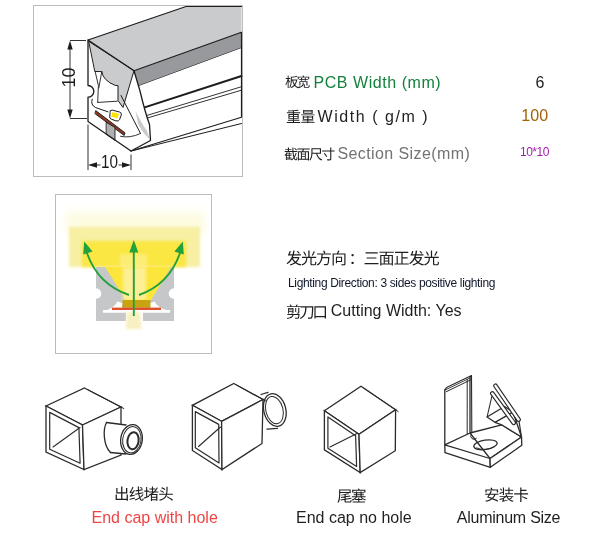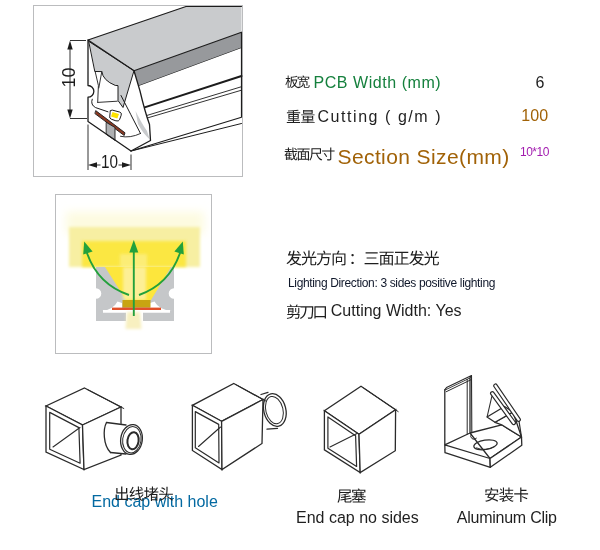--- a/index.html
+++ b/index.html
@@ -175,30 +175,30 @@
  <path d="M444.8,389.8 L470,377.6 L470,433 L444.8,444.8 Z"></path>
  <path d="M446.3,391.7 L470.8,379.8" fill="none" stroke-width="1"></path>
  <path d="M444.8,389.8 L446.5,387.6 L471.5,375.6 L470,377.6" fill="#fff" stroke-width="1.1"></path>
  <path d="M471.5,375.6 L471.8,431.5" fill="none" stroke-width="1.1"></path>
  <path d="M467.2,379.2 L467.2,434.2" fill="none" stroke-width="1"></path>
 
  <path d="M471.2,434.3 A3.3,3.3 0 0 0 476.4,438.3" fill="none" stroke-width="1"></path>
 </g>
 </svg>
 <div style="position:absolute;left:313.5px;top:75.0px;font-size:16px;letter-spacing:0.55px;color:#15803d;white-space:pre;line-height:1">PCB Width (mm)</div>
-<div style="position:absolute;left:317.5px;top:108.5px;font-size:16px;letter-spacing:1.55px;color:#1f1f1f;white-space:pre;line-height:1">Cutting ( g/m )</div>
-<div style="position:absolute;left:337.5px;top:145.5px;font-size:21px;letter-spacing:0.4px;color:#a16207;white-space:pre;line-height:1">Section Size(mm)</div>
+<div style="position:absolute;left:317.5px;top:108.5px;font-size:16px;letter-spacing:1.55px;color:#1f1f1f;white-space:pre;line-height:1">Width ( g/m )</div>
+<div style="position:absolute;left:337.5px;top:145.5px;font-size:16px;letter-spacing:0.4px;color:#737373;white-space:pre;line-height:1">Section Size(mm)</div>
 <div style="position:absolute;left:540px;transform:translateX(-50%);top:74.5px;font-size:16px;letter-spacing:0px;color:#1f1f1f;white-space:pre;line-height:1">6</div>
 <div style="position:absolute;left:534.7px;transform:translateX(-50%);top:108.2px;font-size:16px;letter-spacing:0px;color:#a16207;white-space:pre;line-height:1">100</div>
 <div style="position:absolute;left:534.4px;transform:translateX(-50%);top:145.5px;font-size:12px;letter-spacing:-0.5px;color:#a21caf;white-space:pre;line-height:1">10*10</div>
 <div style="position:absolute;left:288px;top:277.0px;font-size:12px;letter-spacing:-0.35px;color:#0f172a;white-space:pre;line-height:1">Lighting Direction: 3 sides positive lighting</div>
 <div style="position:absolute;left:330.8px;top:302.5px;font-size:16px;letter-spacing:0px;color:#1f1f1f;white-space:pre;line-height:1">Cutting Width: Yes</div>
-<div style="position:absolute;left:91.5px;top:494px;font-size:16px;letter-spacing:0px;color:#0369a1;white-space:pre;line-height:1">End cap with hole</div>
-<div style="position:absolute;left:296px;top:510.0px;font-size:16px;letter-spacing:0px;color:#1f1f1f;white-space:pre;line-height:1">End cap no sides</div>
-<div style="position:absolute;left:456.8px;top:510.0px;font-size:16px;letter-spacing:-0.25px;color:#1f1f1f;white-space:pre;line-height:1">Aluminum Clip</div>
+<div style="position:absolute;left:91.5px;top:510.0px;font-size:16px;letter-spacing:0px;color:#ef4444;white-space:pre;line-height:1">End cap with hole</div>
+<div style="position:absolute;left:296px;top:510.0px;font-size:16px;letter-spacing:0px;color:#1f1f1f;white-space:pre;line-height:1">End cap no hole</div>
+<div style="position:absolute;left:456.8px;top:510.0px;font-size:16px;letter-spacing:-0.25px;color:#1f1f1f;white-space:pre;line-height:1">Aluminum Size</div>
 <div style="position:absolute;left:285px;top:75.3px;line-height:0">
     <svg width="23.4" height="13.5" viewBox="0 0 23.4 13.5" style="overflow:visible">
       <path fill="#1f1f1f" d="M0.8 3.1H5.2V4.1H0.8ZM2.7 0.5H3.6V12.9H2.7ZM2.7 3.8 3.2 4.0Q3.0 4.8 2.8 5.7Q2.6 6.6 2.3 7.4Q2.0 8.2 1.6 9.0Q1.3 9.7 1.0 10.2Q0.9 10.1 0.8 9.9Q0.7 9.7 0.6 9.5Q0.5 9.3 0.4 9.2Q0.8 8.8 1.1 8.2Q1.4 7.5 1.7 6.8Q2.0 6.0 2.3 5.3Q2.5 4.5 2.7 3.8ZM3.6 4.4Q3.7 4.6 3.9 4.9Q4.1 5.3 4.4 5.7Q4.7 6.1 4.9 6.4Q5.1 6.8 5.2 6.9L4.6 7.7Q4.5 7.5 4.3 7.1Q4.1 6.7 3.9 6.2Q3.6 5.8 3.4 5.4Q3.2 5.1 3.1 4.8ZM5.8 1.8H6.8V5.1Q6.8 6.0 6.7 7.0Q6.6 8.0 6.4 9.1Q6.3 10.1 5.9 11.1Q5.6 12.2 5.0 13.0Q4.9 12.9 4.7 12.8Q4.6 12.7 4.4 12.6Q4.3 12.5 4.1 12.4Q4.7 11.6 5.0 10.7Q5.4 9.7 5.5 8.8Q5.7 7.8 5.7 6.8Q5.8 5.9 5.8 5.1ZM6.2 4.5H11.7V5.5H6.2ZM11.3 4.5H11.5L11.7 4.5L12.3 4.7Q11.9 6.9 11.1 8.5Q10.3 10.1 9.1 11.2Q8.0 12.3 6.6 13.0Q6.5 12.8 6.4 12.7Q6.3 12.5 6.2 12.4Q6.1 12.2 5.9 12.1Q7.2 11.6 8.3 10.6Q9.4 9.6 10.2 8.1Q11.0 6.6 11.3 4.7ZM8.0 5.1Q8.4 6.7 9.0 8.1Q9.7 9.5 10.7 10.6Q11.7 11.6 13.1 12.1Q12.9 12.2 12.8 12.4Q12.7 12.5 12.6 12.7Q12.4 12.8 12.4 13.0Q11.0 12.4 9.9 11.2Q8.9 10.1 8.2 8.6Q7.6 7.1 7.1 5.3ZM11.9 0.8 12.5 1.6Q11.9 1.8 11.2 2.0Q10.4 2.2 9.5 2.3Q8.6 2.5 7.8 2.5Q6.9 2.6 6.1 2.7Q6.0 2.5 6.0 2.2Q5.9 2.0 5.8 1.8Q6.6 1.8 7.4 1.7Q8.3 1.6 9.1 1.5Q9.9 1.3 10.6 1.2Q11.4 1.0 11.9 0.8Z M12.7 1.7H24.2V4.2H23.2V2.6H13.7V4.2H12.7ZM14.1 4.0H22.9V4.8H14.1ZM16.1 3.1H17.2V5.8H16.1ZM19.8 3.1H20.8V5.8H19.8ZM18.8 9.3H19.8V11.5Q19.8 11.7 19.9 11.8Q20.1 11.9 20.6 11.9Q20.7 11.9 21.0 11.9Q21.3 11.9 21.7 11.9Q22.1 11.9 22.4 11.9Q22.8 11.9 22.9 11.9Q23.3 11.9 23.4 11.8Q23.6 11.6 23.7 11.2Q23.7 10.8 23.8 9.9Q23.9 10.0 24.0 10.0Q24.2 10.1 24.4 10.2Q24.5 10.2 24.7 10.3Q24.6 11.3 24.5 11.8Q24.3 12.4 24.0 12.6Q23.6 12.8 23.0 12.8Q22.9 12.8 22.7 12.8Q22.4 12.8 22.1 12.8Q21.7 12.8 21.4 12.8Q21.1 12.8 20.8 12.8Q20.6 12.8 20.5 12.8Q19.8 12.8 19.4 12.7Q19.1 12.6 18.9 12.3Q18.8 12.0 18.8 11.5ZM17.5 0.7 18.6 0.4Q18.8 0.8 19.0 1.2Q19.3 1.7 19.4 2.0L18.3 2.3Q18.2 2.0 18.0 1.6Q17.7 1.1 17.5 0.7ZM17.6 7.6H18.7V8.7Q18.7 9.1 18.6 9.6Q18.5 10.1 18.2 10.5Q17.9 11.0 17.2 11.5Q16.6 11.9 15.5 12.4Q14.5 12.8 12.9 13.2Q12.9 13.0 12.8 12.9Q12.7 12.7 12.5 12.6Q12.4 12.4 12.3 12.3Q13.8 12.0 14.8 11.6Q15.7 11.3 16.3 10.9Q16.9 10.5 17.2 10.1Q17.5 9.7 17.6 9.4Q17.6 9.0 17.6 8.7ZM14.4 6.3H22.5V10.4H21.4V7.1H15.4V10.5H14.4Z"></path>
     </svg>
   </div>
 <div style="position:absolute;left:285.5px;top:108.7px;line-height:0">
     <svg width="28.8" height="15.0" viewBox="0 0 28.8 15.0" style="overflow:visible">
       <path fill="#1f1f1f" d="M0.8 13.0H14.2V13.9H0.8ZM0.9 3.3H14.2V4.2H0.9ZM1.9 10.8H13.3V11.7H1.9ZM6.9 1.7H8.0V13.4H6.9ZM12.1 0.7 12.7 1.6Q11.7 1.7 10.4 1.9Q9.2 2.0 7.8 2.1Q6.4 2.2 5.0 2.3Q3.5 2.3 2.2 2.4Q2.2 2.2 2.1 1.9Q2.1 1.7 2.0 1.5Q3.3 1.4 4.7 1.4Q6.1 1.3 7.5 1.2Q8.8 1.1 10.0 1.0Q11.2 0.8 12.1 0.7ZM3.5 7.8V8.9H11.6V7.8ZM3.5 5.9V7.0H11.6V5.9ZM2.4 5.1H12.7V9.8H2.4Z M18.1 3.2V4.1H25.6V3.2ZM18.1 1.8V2.6H25.6V1.8ZM17.1 1.1H26.7V4.7H17.1ZM17.9 9.1V10.0H26.1V9.1ZM17.9 7.6V8.4H26.1V7.6ZM16.8 6.9H27.2V10.7H16.8ZM21.3 7.2H22.4V13.6H21.3ZM15.2 5.4H28.6V6.2H15.2ZM16.4 11.5H27.5V12.3H16.4ZM15.1 13.2H28.7V14.0H15.1Z"></path>
     </svg>
   </div>

